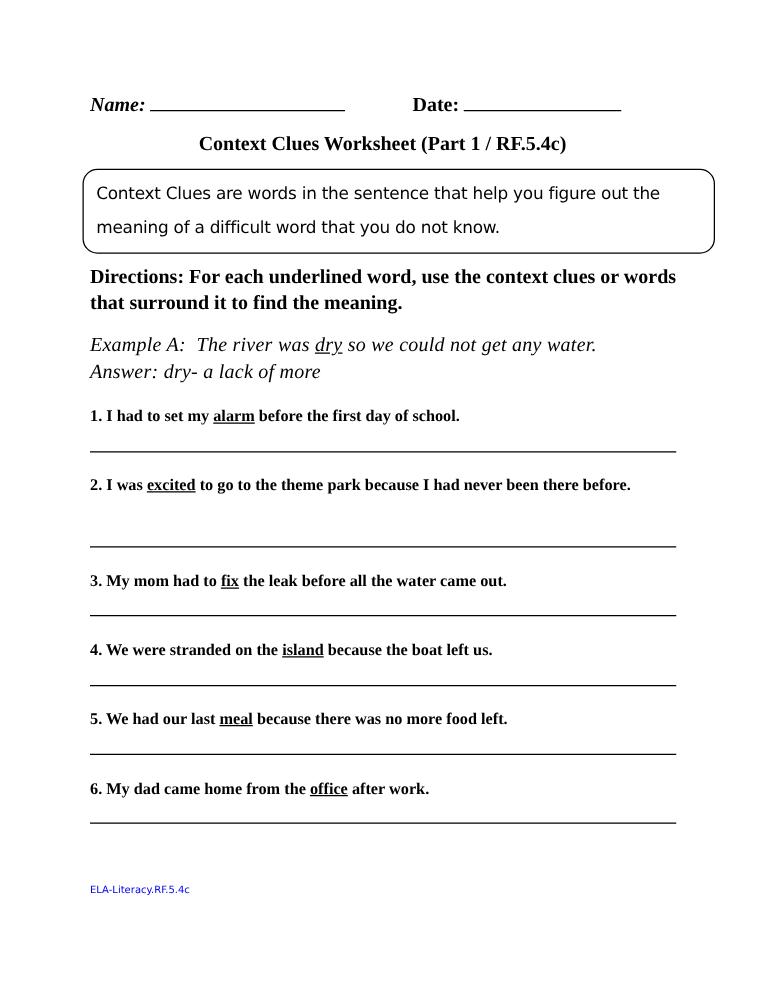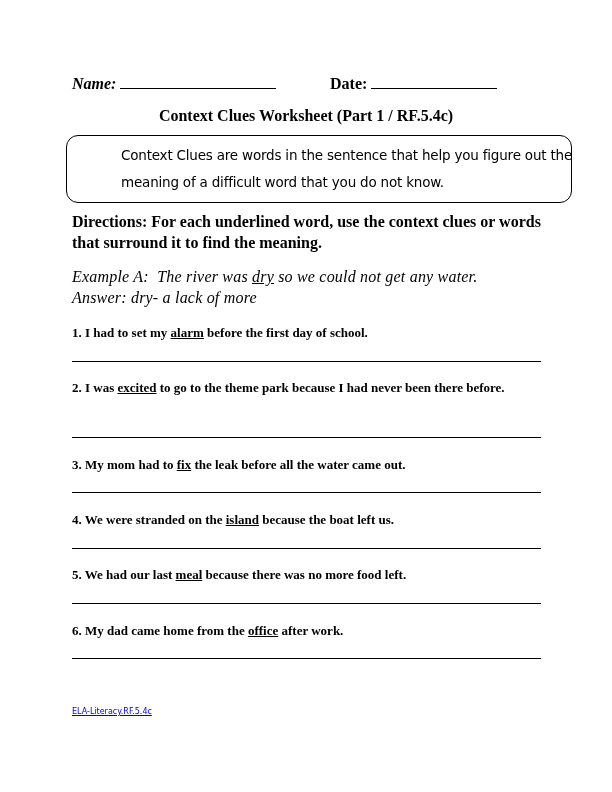--- a/index.html
+++ b/index.html
@@ -2,27 +2,27 @@
 <html><head>
 <meta charset="utf-8">
 <style>
   html, body { margin:0; padding:0; background:#ffffff; }
   body { width:612px; height:792px; position:relative; overflow:hidden; font-family:"Liberation Serif", serif; color:#000; }
   .abs { position:absolute; }
   .hdr { font-weight:bold; font-size:16px; }
   .blank { display:inline-block; border-bottom:1px solid #000; height:14px; vertical-align:baseline; }
   .title { left:0; width:612px; text-align:center; top:107px; font-weight:bold; font-size:16px; }
   .defbox { left:66px; top:135px; width:506px; height:68px; border:1px solid #000; border-radius:12px; box-sizing:border-box; }
-  .deftext { position:absolute; left:10px; top:6px; font-family:"DejaVu Sans", sans-serif; font-size:13.5px; line-height:27px; letter-spacing:-0.2px;margin-left:44px; }
+  .deftext { position:absolute; left:10px; top:6px; font-family:"DejaVu Sans", sans-serif; font-size:13.5px; line-height:27px; letter-spacing:-0.2px; }
   .dir { left:72px; top:211px; width:480px; font-weight:bold; font-size:16px; line-height:21px; }
   .ex { left:72px; top:266px; width:480px; font-style:italic; font-size:16px; line-height:21px; letter-spacing:0.2px; }
   .q { left:72px; width:480px; font-weight:bold; font-size:13px; line-height:21px; }
   .u { text-decoration:underline; }
   .ansline { left:72px; width:469px; border-top:1px solid #000; height:0; }
-  .foot { left:72px; top:707px; font-family:"DejaVu Sans", sans-serif; font-size:8px; color:#0000ee; text-decoration:underline; }
+  .foot { left:72px; top:707px; font-family:"DejaVu Sans", sans-serif; font-size:8px; color:#0000ee; }
 </style>
 </head>
 <body>
 
 <div class="abs hdr" style="left:72px; top:74px;font-style:italic;">
   <span>Name:</span>
   <span class="blank" style="width:156px;"></span>
 </div>
 <div class="abs hdr" style="left:330px; top:74px;">
   <span>Date:</span>

